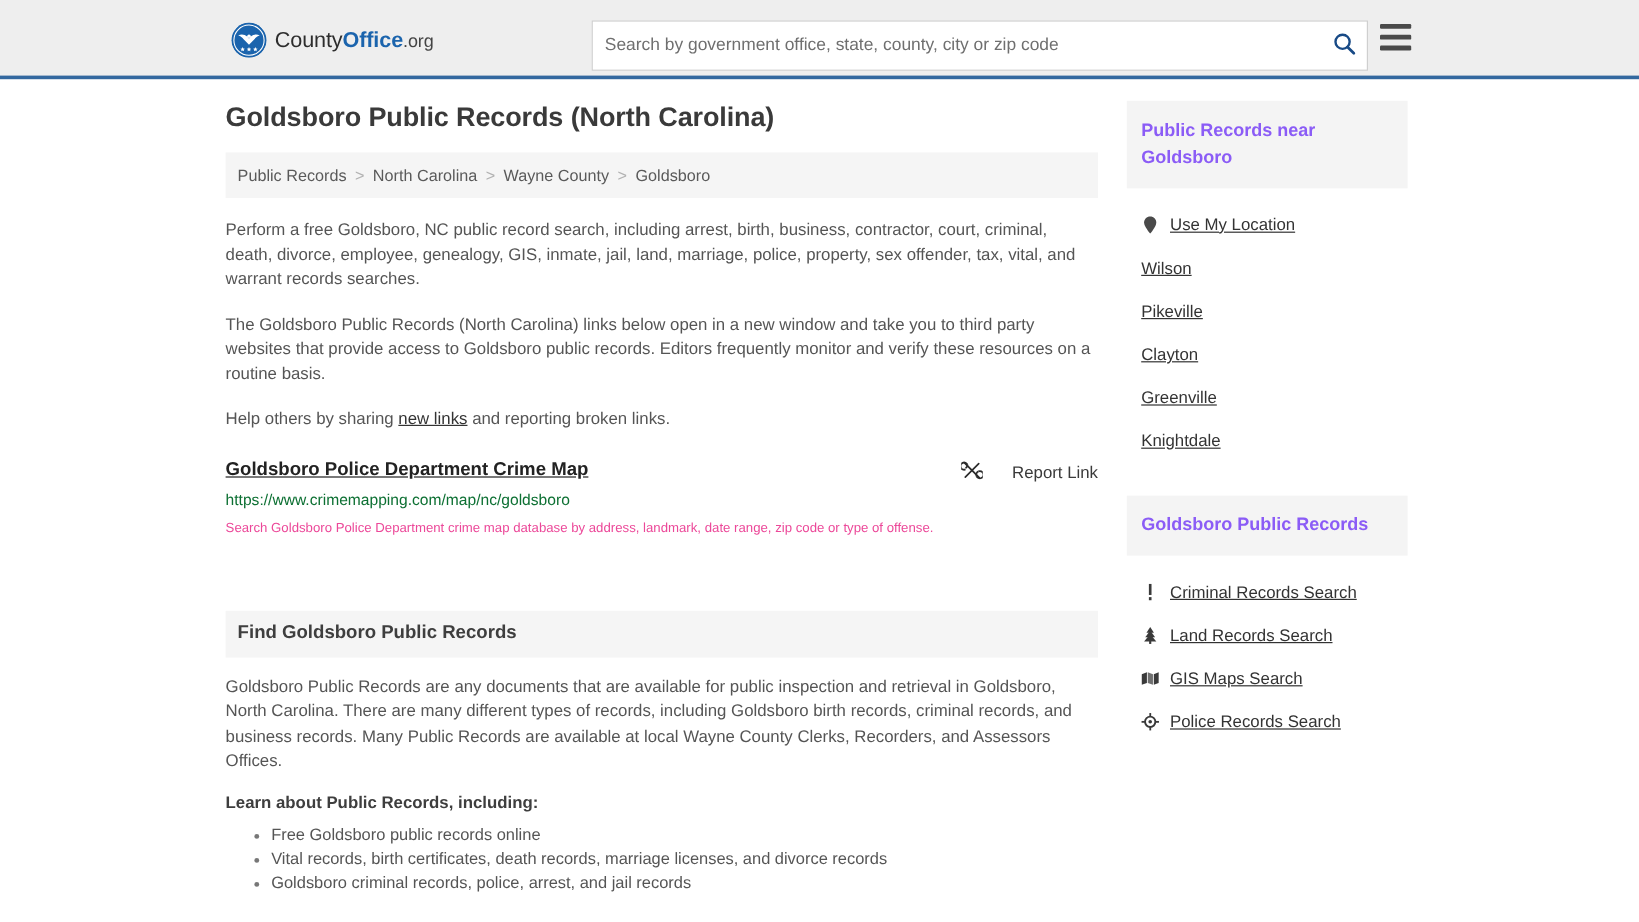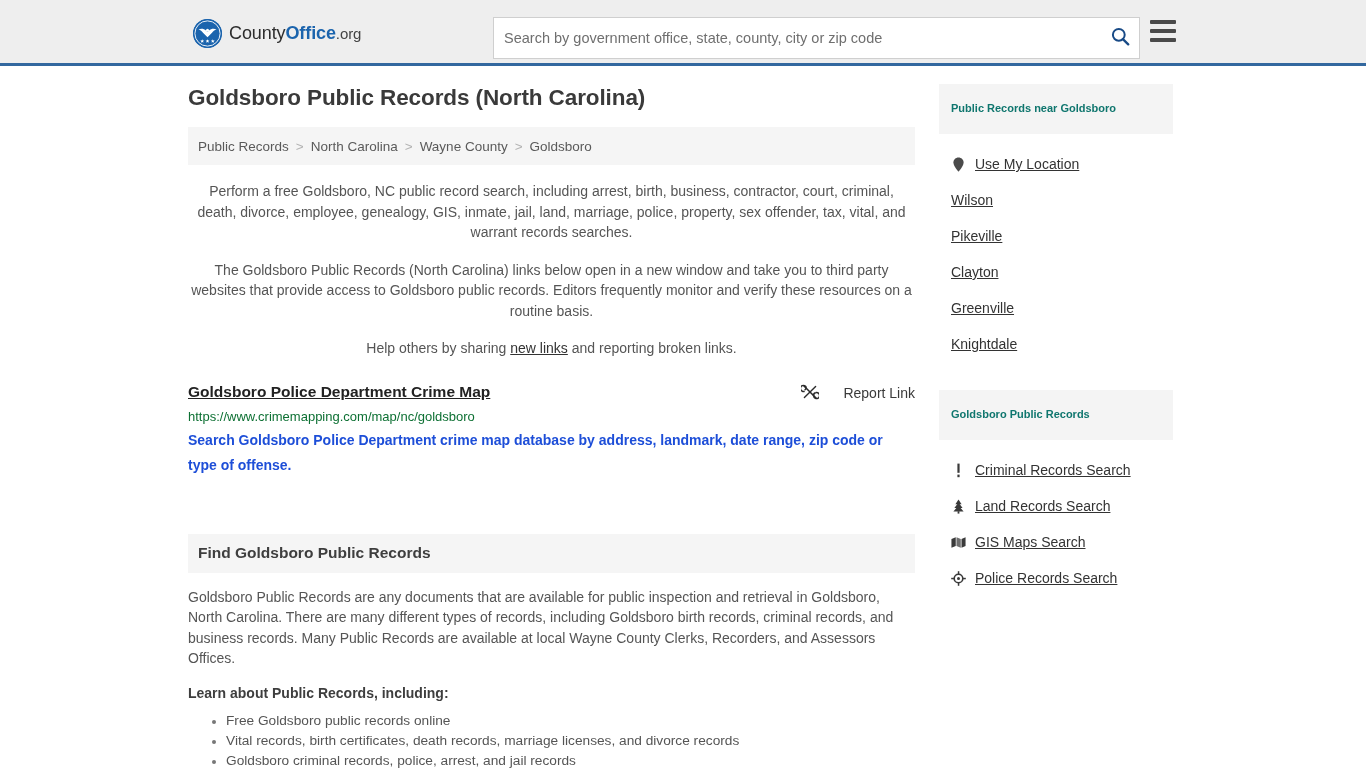--- a/index.html
+++ b/index.html
@@ -140,21 +140,20 @@
   .breadcrumb .sep {
     color: #b2b2b2;
     margin: 0 7px;
   }
 
   p.body-text {
     font-size: 14px;
     line-height: 20.5px;
     color: #555555;
     margin: 0 0 17px 0;
-    text-align: center;
   }
   p.body-text a {
     color: #333333;
     text-decoration: underline;
     font-weight: normal;
   }
 
   
   .result {
     margin-top: 23px;
@@ -183,25 +182,24 @@
     white-space: nowrap;
     padding-top: 1px;
   }
   .result-url {
     font-size: 13px;
     color: #0d7033;
     margin-top: 4px;
     line-height: 17px;
   }
   .result-desc {
-    font-size: 14px;
+    font-size: 11px;
     line-height: 25px;
-    color: #1d4ed8;
+    color: #ec4899;
     margin-top: 3px;
-    font-weight: bold;
   }
 
   
   .section-head {
     background: #f5f5f5;
     height: 39px;
     display: flex;
     align-items: center;
     padding: 0 10px;
     margin-top: 56px;
@@ -236,23 +234,23 @@
     color: #555555;
     margin-bottom: 0px;
   }
   ul.bullets li::marker { color: #777; font-size: 12px; }
 
   
   .side-box { margin-bottom: 10px; }
   .side-head {
     background: #f4f4f4;
     padding: 13px 12px 14px 12px;
-    font-size: 11px;
+    font-size: 15px;
     font-weight: bold;
-    color: #0f766e;
+    color: #8b5cf6;
     line-height: 23px;
   }
   .side-list { padding: 12px 0 0 0; }
   .side-item {
     display: flex;
     align-items: center;
     gap: 9px;
     padding: 0 0 0 12px;
     height: 36px;
   }

